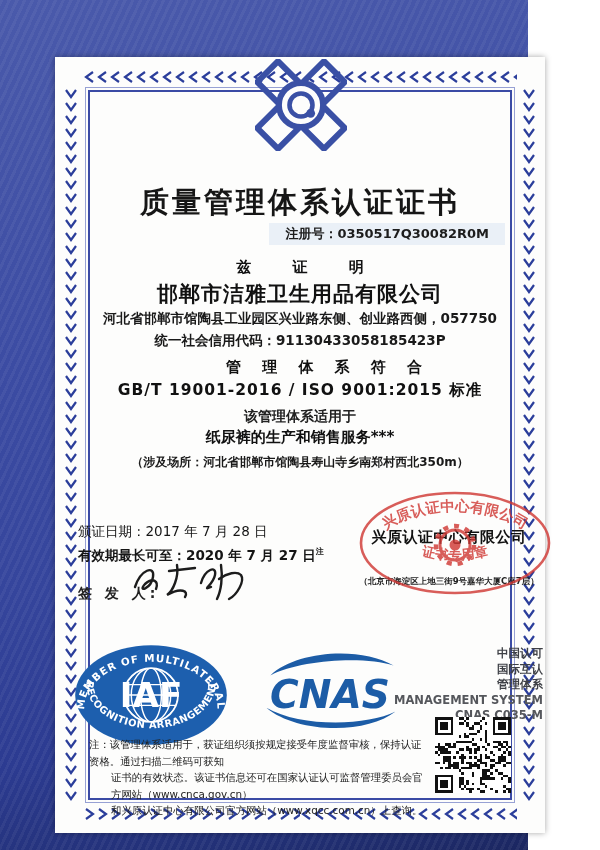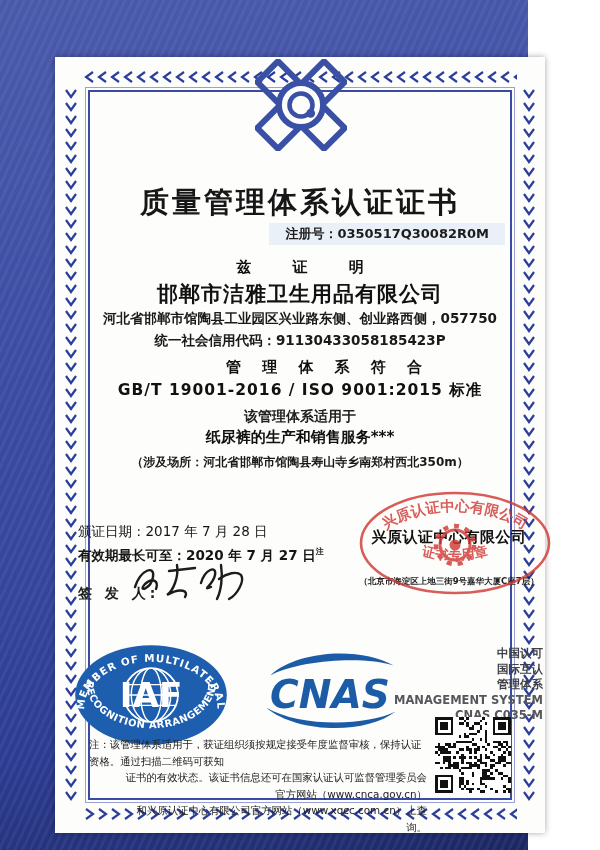--- a/index.html
+++ b/index.html
@@ -39,21 +39,21 @@
   .issuer-block{left:288px;top:471px;width:212px;text-align:center;}
   .issuer-name{font-size:15px;font-weight:bold;color:#111;letter-spacing:.5px;}
   .issuer-addr{margin-top:29px;font-size:8.5px;color:#222;font-weight:600;}
   .stamp-svg{left:300px;top:430px;opacity:.82;}
   .iaf-svg{left:18px;top:584px;}
   .cnas-svg{left:201px;top:592px;}
   .acc{left:339px;top:589px;font-size:11.5px;line-height:15.5px;color:#3e4046;font-weight:600;text-align:right;}
   .acc .lat{color:#55575c;font-weight:600;}
   .qr-svg{left:380px;top:660px;}
   .footnote{left:34px;top:679px;width:338px;font-size:10.4px;line-height:16.5px;color:#222;}
-  .footnote .ind{padding-left:36px;text-align:right;}
+  .footnote .ind{padding-left:22px;}
   .logo-svg{left:200px;top:2px;}
 </style>
 </head>
 <body>
 
 <div class="outer">
   <div class="paper">
 
     <div class="chev chev-top">
       <svg width="100%" height="14">

